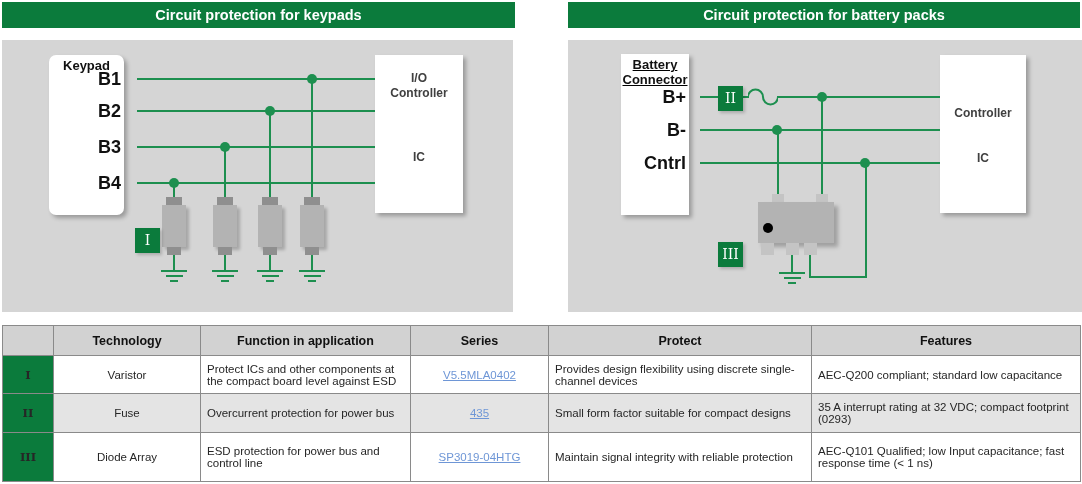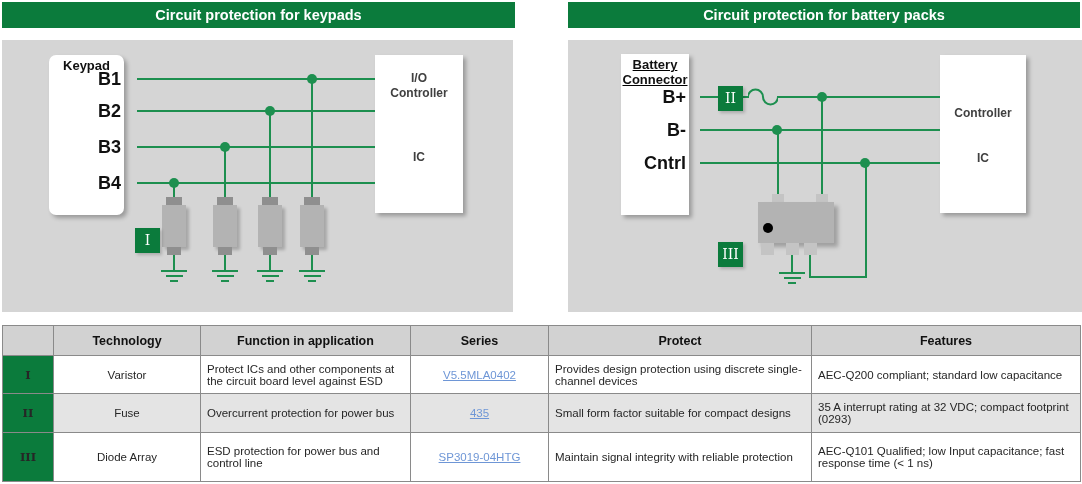--- a/index.html
+++ b/index.html
@@ -218,25 +218,25 @@
       <th></th>
       <th>Technology</th>
       <th>Function in application</th>
       <th>Series</th>
       <th>Protect</th>
       <th>Features</th>
     </tr>
     <tr class="row-1">
       <td class="badge-cell">I</td>
       <td class="cell-center">Varistor</td>
-      <td>Protect ICs and other components at the circuit board level against ESD</td>
+      <td>Protect ICs and other components at the compact board level against ESD</td>
       <td class="cell-center">
         <a href="#">V5.5MLA0402</a>
       </td>
-      <td>Provides design protection using discrete single-channel devices</td>
+      <td>Provides design flexibility using discrete single-channel devices</td>
       <td>AEC-Q200 compliant; standard low capacitance</td>
     </tr>
     <tr class="row-2">
       <td class="badge-cell">II</td>
       <td class="cell-center">Fuse</td>
       <td>Overcurrent protection for power bus</td>
       <td class="cell-center">
         <a href="#">435</a>
       </td>
       <td>Small form factor suitable for compact designs</td>

